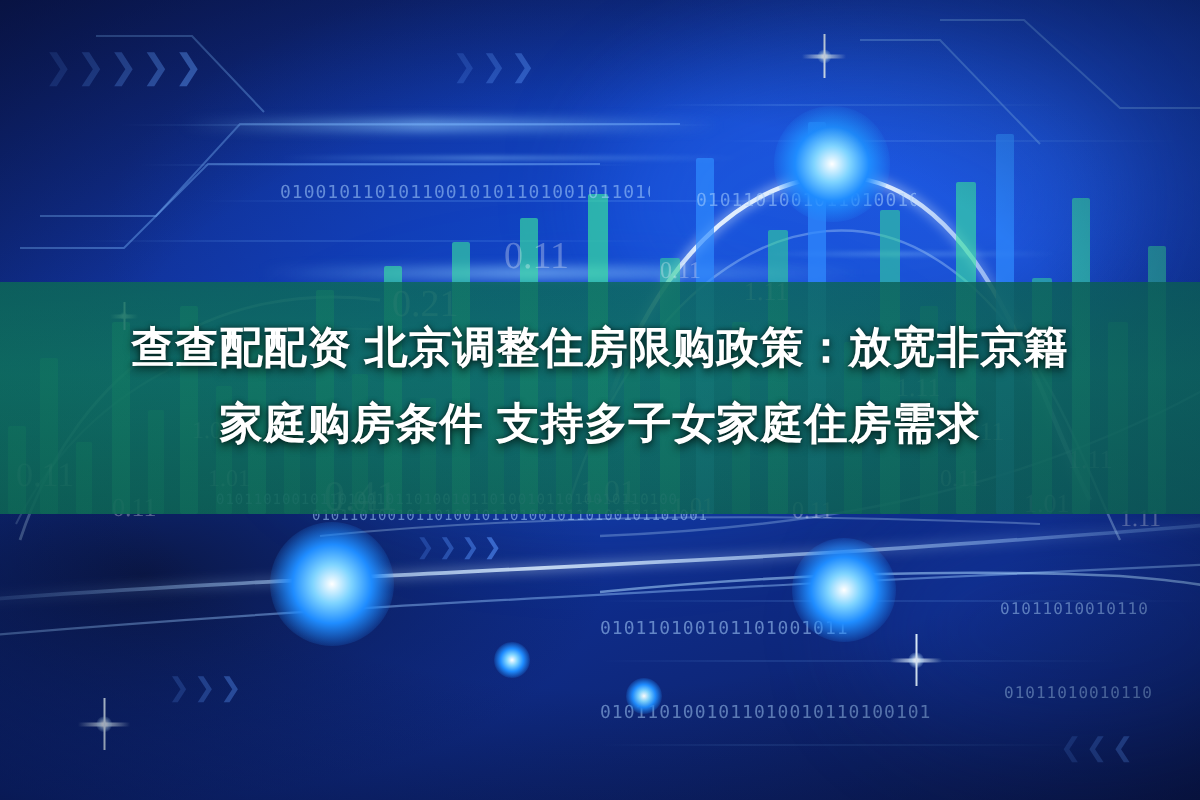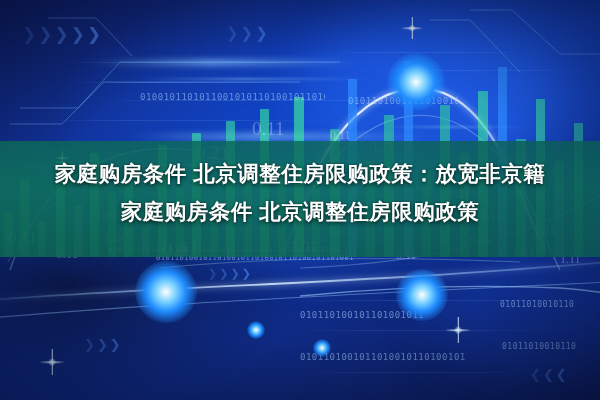--- a/index.html
+++ b/index.html
@@ -359,16 +359,16 @@
       <div class="node" style="left: 396px; top: 269px; width: 52px; height: 52px;"></div>
       <div class="node" style="left: 246.9px; top: 320.9px; width: 18.2px; height: 18.2px;"></div>
       <div class="node" style="left: 312.9px; top: 338.9px; width: 18.2px; height: 18.2px;"></div>
     </div>
 
   <div class="bg-vignette"></div>
 
   <div class="band" id="band" style="top: 141px; height: 116px;"></div>
   <div class="band-tint" id="bandtint" style="top: 141px; height: 116px;"></div>
 
-  <div class="headline" id="hl1" style="top: 157px;">家庭购房条件 北京调整住房限购政策：放宽非京籍</div>
-  <div class="headline" id="hl2" style="top: 195px;">家庭购房条件 北京调整住房限购政策</div>
+  <div class="headline" id="hl1" style="top: 157px;">查查配配资 北京调整住房限购政策：放宽非京籍</div>
+  <div class="headline" id="hl2" style="top: 195px;">家庭购房条件 支持多子女家庭住房需求</div>
 
 </div>
 
 </body></html>

